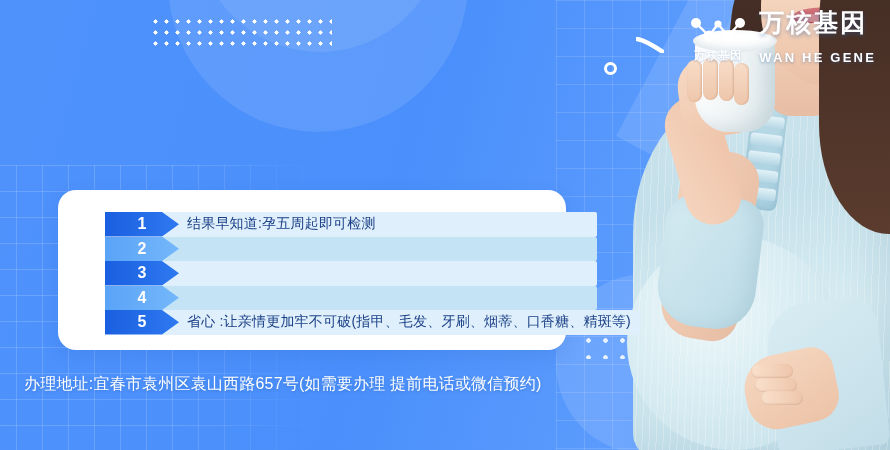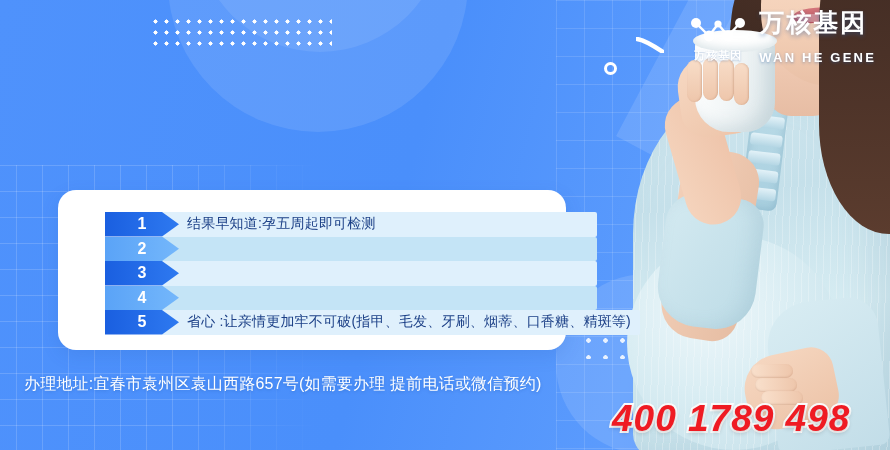--- a/index.html
+++ b/index.html
@@ -383,15 +383,14 @@
     </div>
     <div class="row odd">
       <div class="bar" style="width:478px"></div>
       <div class="num">5</div>
       <div class="txt">省心 :让亲情更加牢不可破(指甲、毛发、牙刷、烟蒂、口香糖、精斑等)</div>
     </div>
   </div>
 
   <div class="address">办理地址:宜春市袁州区袁山西路657号(如需要办理 提前电话或微信预约)</div>
 
-  <div class="phone">400 1789 498</div>
 
 </div>
 
 </body></html>

